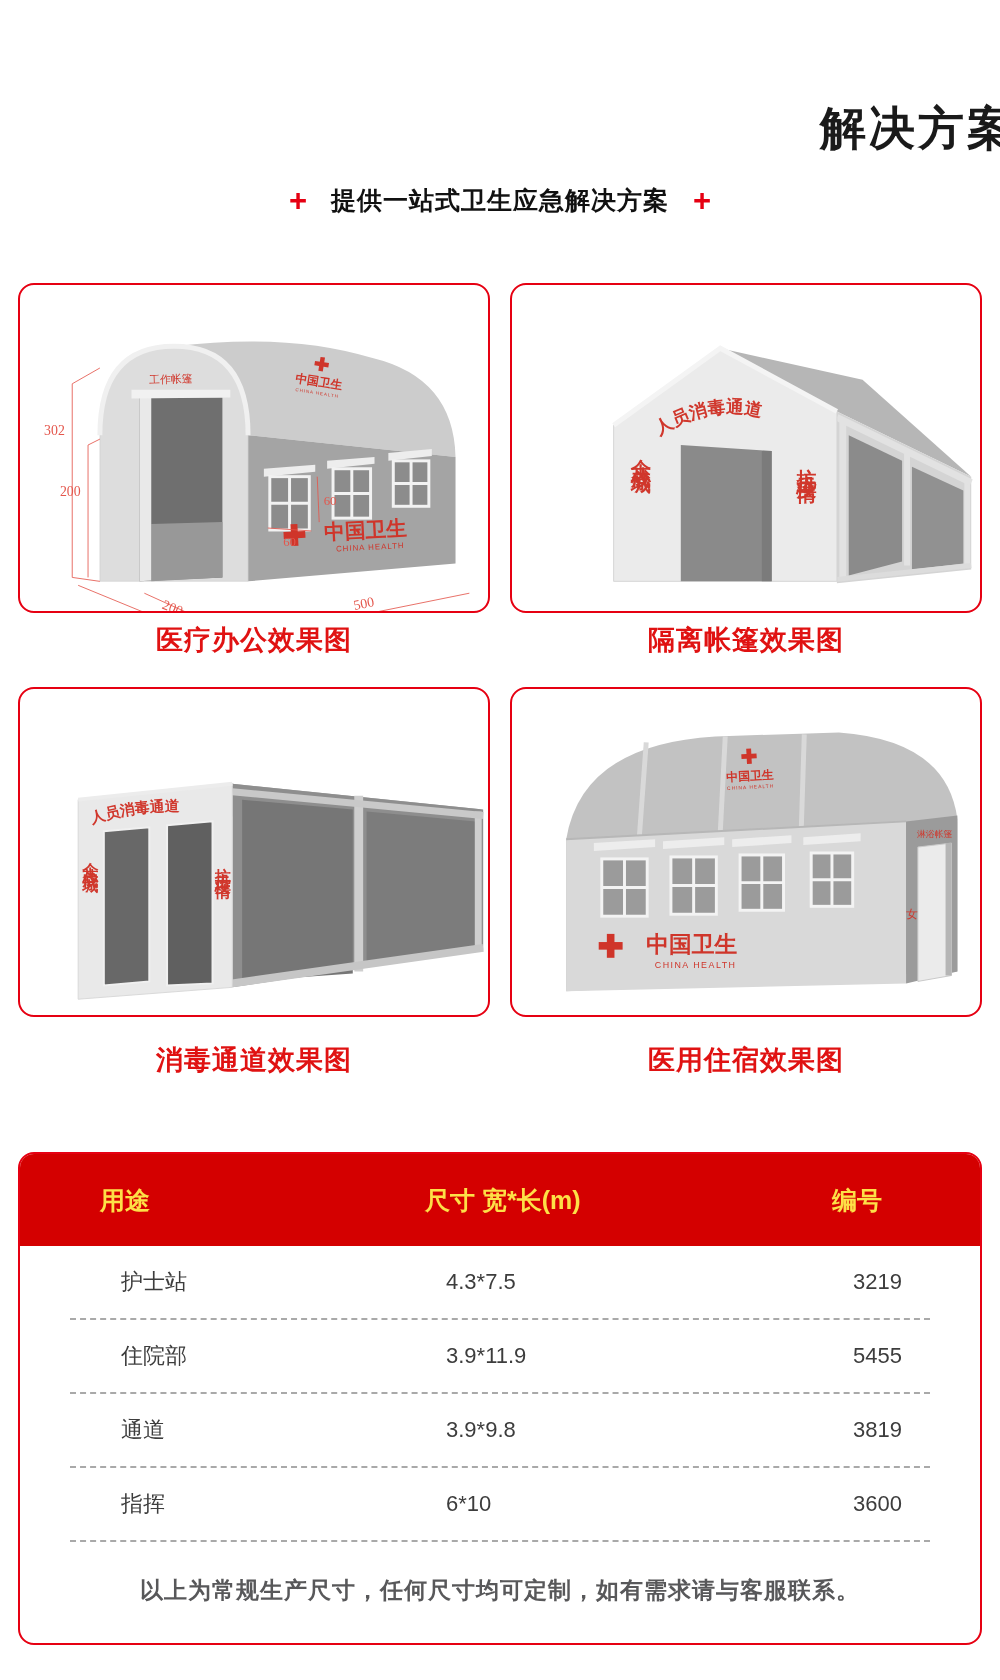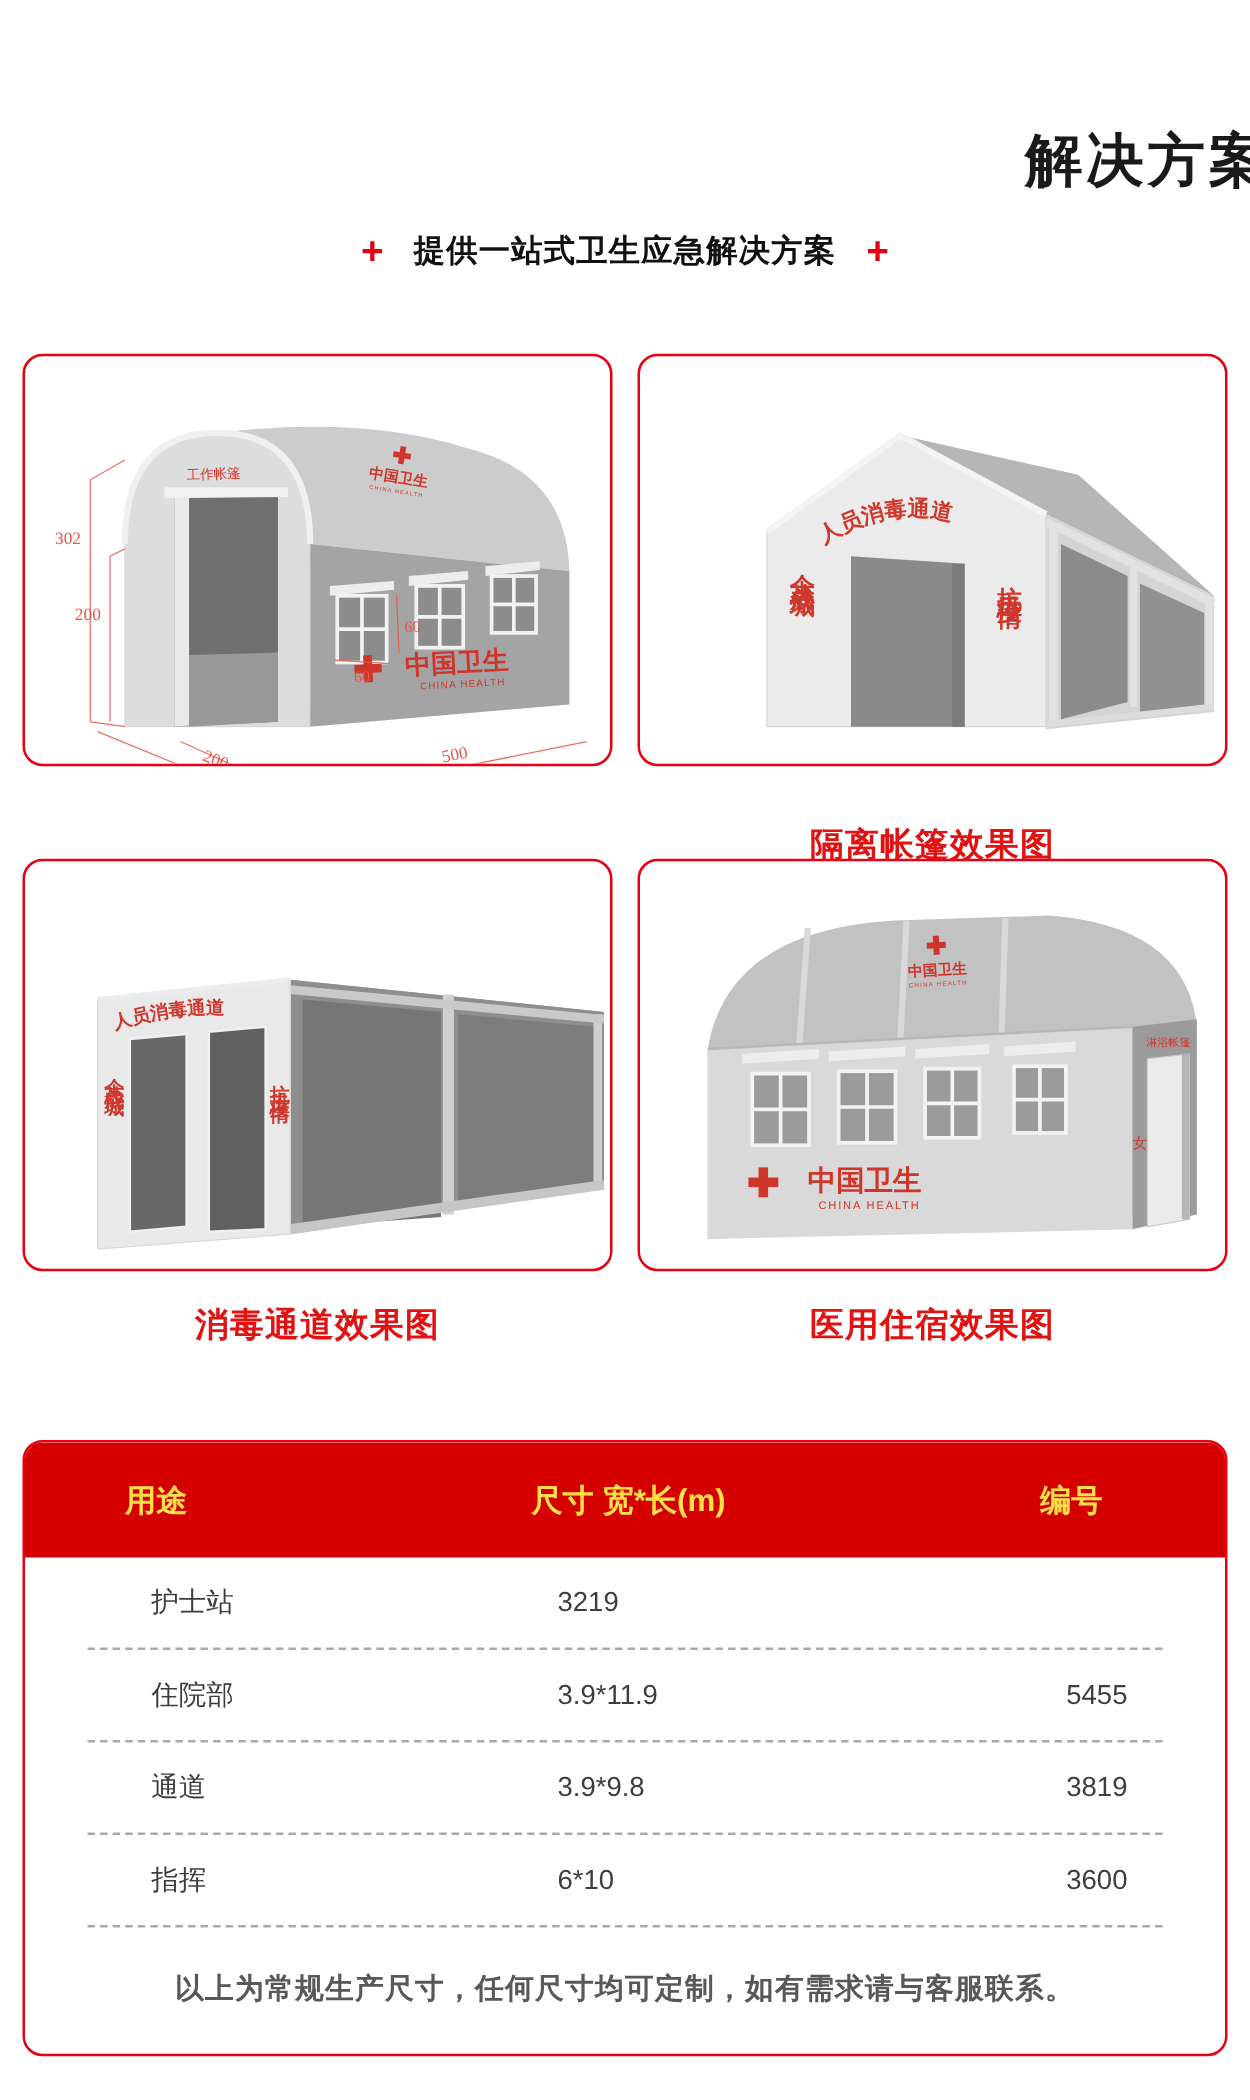--- a/index.html
+++ b/index.html
@@ -11,21 +11,21 @@
                 justify-content:center;align-items:center;gap:24px;}
   .subtitle{font-size:25px;font-weight:700;color:#111111;letter-spacing:1px;}
   .plus{font-size:31px;font-weight:700;color:#e60012;line-height:1;}
   .card{position:absolute;width:472px;height:330px;box-sizing:border-box;
         border:2px solid #e60012;border-radius:16px;background:#ffffff;overflow:hidden;}
   .card svg{display:block;width:100%;height:100%;}
   .card1{left:18px;top:283px;}  .card2{left:510px;top:283px;}
   .card3{left:18px;top:687px;}  .card4{left:510px;top:687px;}
   .caption{position:absolute;width:472px;text-align:center;font-size:27px;
            font-weight:700;color:#e01212;letter-spacing:1px;}
-  .cap1{left:18px;top:622px;} .cap2{left:510px;top:658px;}
+  .cap1{left:18px;top:622px;} .cap2{left:510px;top:622px;}
   .cap3{left:18px;top:1042px;} .cap4{left:510px;top:1042px;}
   .spec-table{position:absolute;left:18px;top:1152px;width:964px;height:493px;
               box-sizing:border-box;border:2px solid #e60012;border-radius:16px;
               overflow:hidden;background:#ffffff;}
   .thead{height:92px;background:#d40000;display:grid;
          grid-template-columns:325px 407px 1fr;align-items:center;
          padding-left:80px;color:#fde047;font-size:25px;font-weight:700;}
   .trow{height:72px;display:grid;grid-template-columns:325px 407px 1fr;
         align-items:center;padding-left:101px;font-size:22px;color:#3d3d3d;}
   .sep{margin:0 50px;border-top:2px dashed #a9a9a9;height:0;}
@@ -237,33 +237,35 @@
         <g fill="#cf352a" transform="translate(-66,-4) scale(1.1)">
           <rect x="-3.5" y="-11" width="7" height="22"></rect>
             <rect x="-11" y="-3.5" width="22" height="7"></rect>
         </g>
         <text x="16" y="2" font-size="23" font-weight="bold" fill="#cf352a" text-anchor="middle">中国卫生</text>
         <text x="20" y="18" font-size="9" fill="#cf352a" text-anchor="middle" letter-spacing="1.5">CHINA HEALTH</text>
       </g>
     </svg>
   </div>
 
+  <div class="caption cap1">医疗办公效果图</div>
   <div class="caption cap2">隔离帐篷效果图</div>
   <div class="caption cap3">消毒通道效果图</div>
   <div class="caption cap4">医用住宿效果图</div>
 
   <div class="spec-table">
     <div class="thead">
       <div>用途</div>
       <div>尺寸 宽*长(m)</div>
       <div>编号</div>
     </div>
 
     <div class="trow">
       <div>护士站</div>
+      <div>4.3*7.5</div>
       <div>3219</div>
     </div>
     <div class="sep"></div>
 
     <div class="trow">
       <div>住院部</div>
       <div>3.9*11.9</div>
       <div>5455</div>
     </div>
     <div class="sep"></div>

